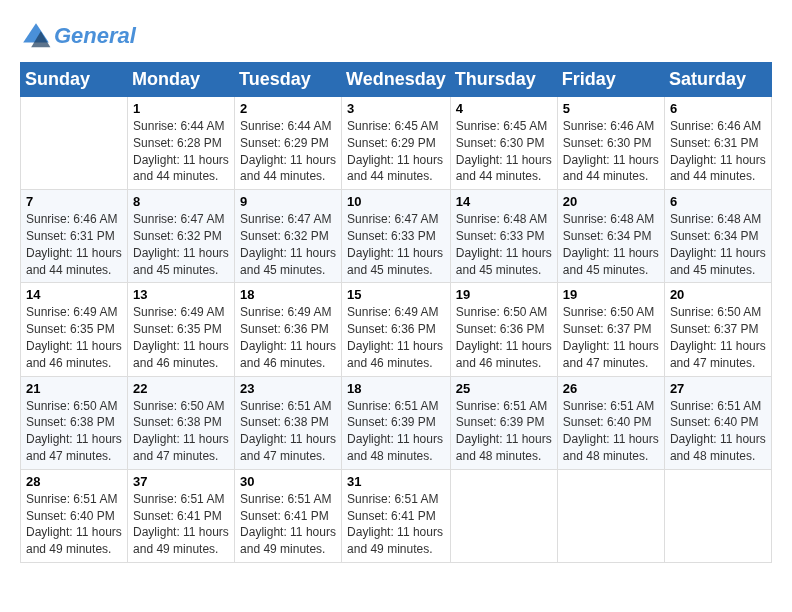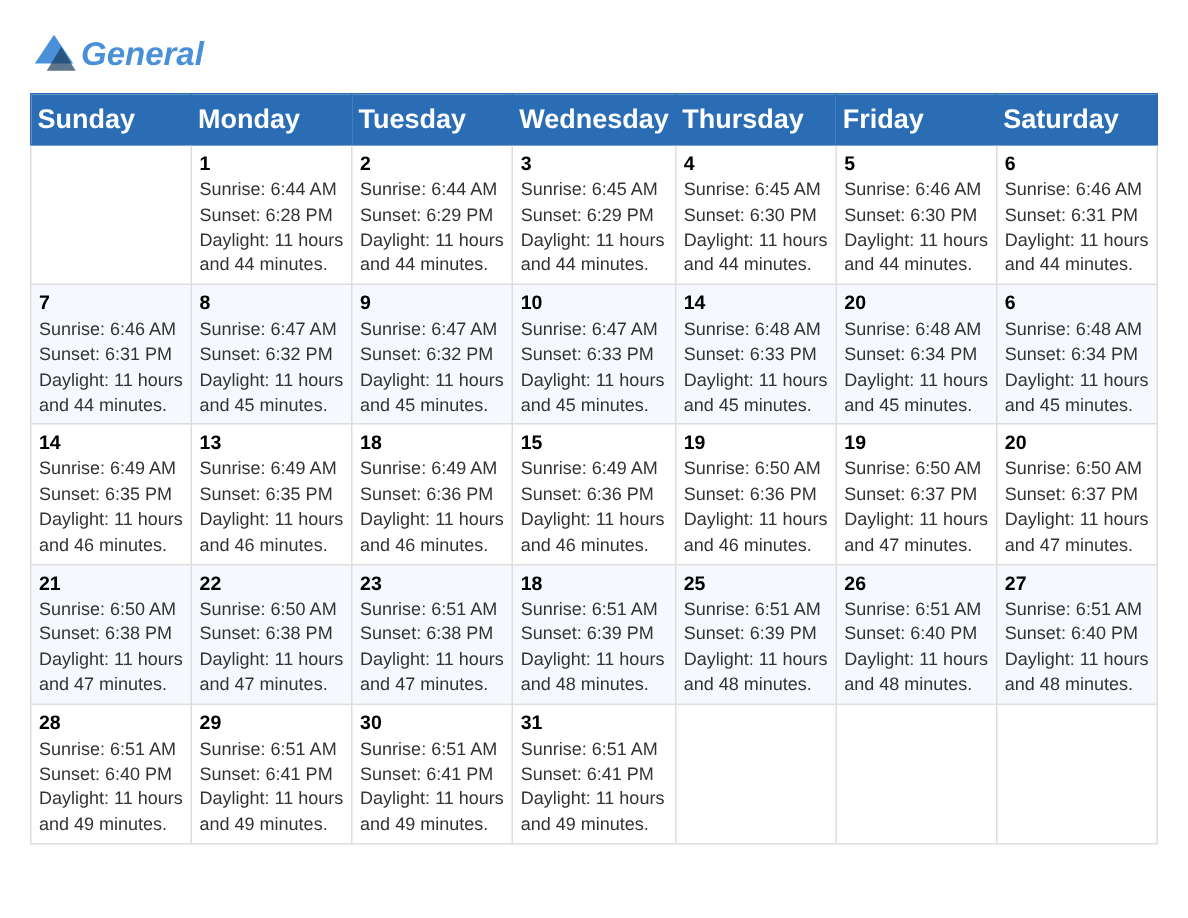--- a/index.html
+++ b/index.html
@@ -297,21 +297,21 @@
         </td>
       </tr>
       <tr>
         <td>
           <span class="day-num">28</span>
           <div class="day-info" style="white-space: pre-wrap;">Sunrise: 6:51 AM
 Sunset: 6:40 PM
 Daylight: 11 hours and 49 minutes.</div>
         </td>
         <td>
-          <span class="day-num">29</span>
+          <span class="day-num">37</span>
           <div class="day-info" style="white-space: pre-wrap;">Sunrise: 6:51 AM
 Sunset: 6:41 PM
 Daylight: 11 hours and 49 minutes.</div>
         </td>
         <td>
           <span class="day-num">30</span>
           <div class="day-info" style="white-space: pre-wrap;">Sunrise: 6:51 AM
 Sunset: 6:41 PM
 Daylight: 11 hours and 49 minutes.</div>
         </td>

